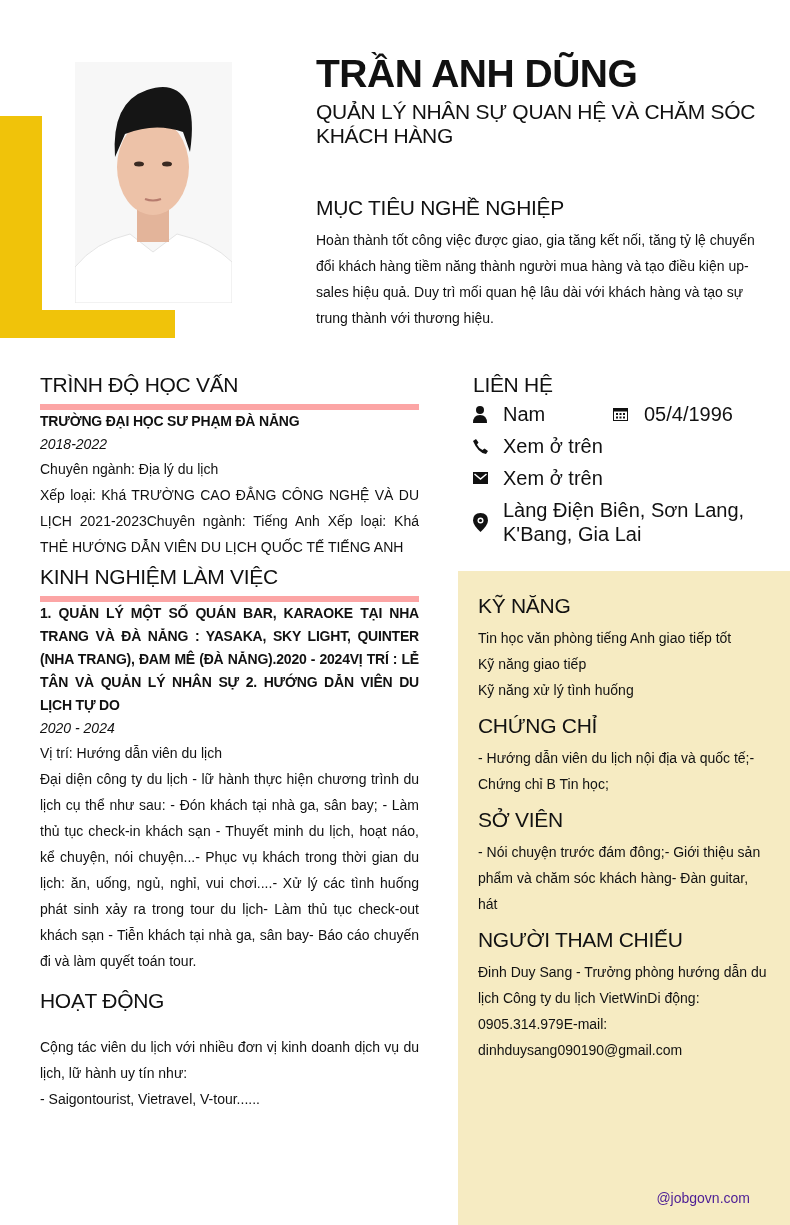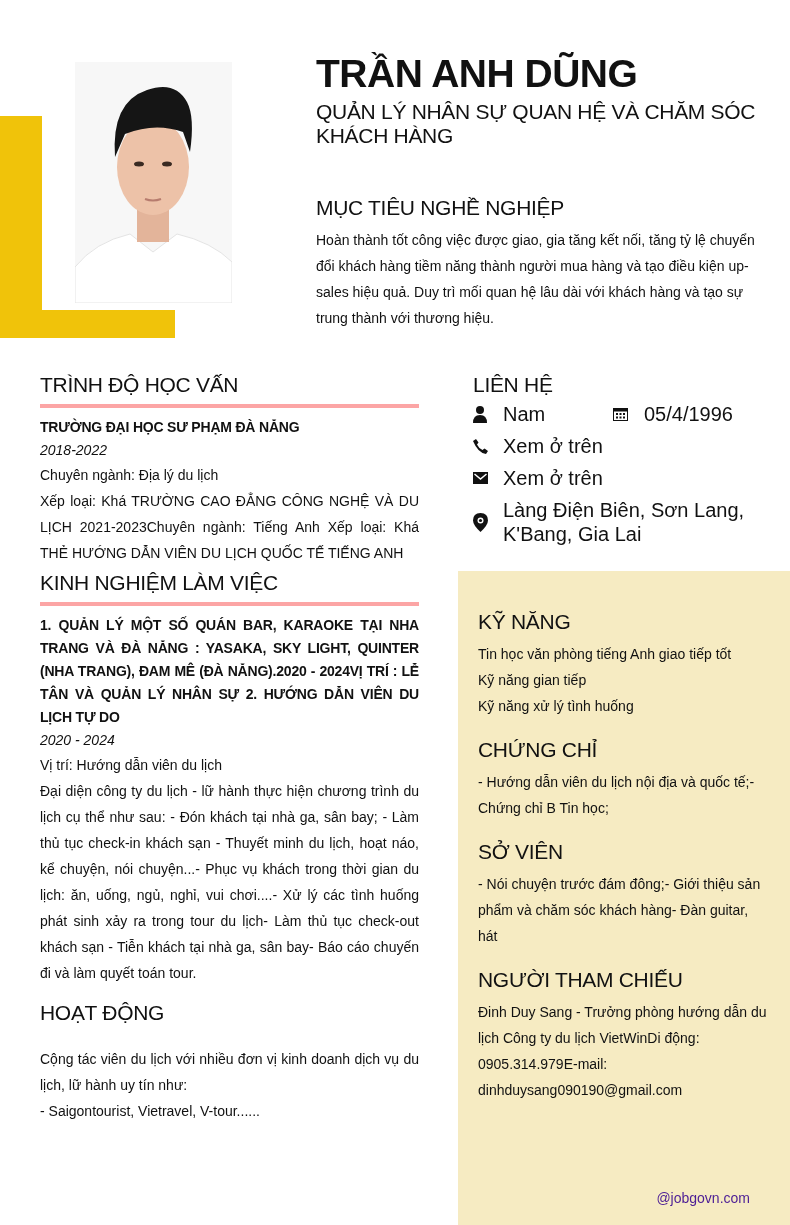--- a/index.html
+++ b/index.html
@@ -14,36 +14,36 @@
   .header { position: absolute; left: 316px; top: 52px; width: 450px; }
   .name { font-size: 39px; font-weight: bold; letter-spacing: -0.5px; line-height: 44px; }
   .job-title { font-size: 21px; line-height: 24px; margin-top: 4px; letter-spacing: -0.3px; }
 
   .objective { position: absolute; left: 316px; top: 195px; width: 440px; }
   .sec-title { font-size: 21px; font-weight: normal; letter-spacing: -0.3px; line-height: 26px; }
   .objective .sec-title { margin-bottom: 6px; }
   .para { font-size: 14px; line-height: 26px; }
 
   .left-col { position: absolute; left: 40px; top: 372px; width: 379px; }
-  .left-col .sec-title { padding-bottom: 6px; border-bottom: 4px solid #fca5a5; margin-bottom: 8px; }
+  .left-col .sec-title { padding-bottom: 6px; border-bottom: 6px solid #fca5a5; }
   .left-col .sec-title.noline { border-bottom: none; }
   .just { text-align: justify; font-size: 14px; line-height: 26px; }
   .bold-head { font-weight: bold; font-size: 14px; line-height: 23px; text-align: justify; letter-spacing: -0.2px; }
   .italic { font-style: italic; font-size: 14px; line-height: 23px; }
   .small { font-size: 14px; line-height: 26px; }
 
   .contact { position: absolute; left: 473px; top: 372px; width: 320px; }
   .contact .sec-title { margin-bottom: 4px; }
   .c-row { display: flex; align-items: center; font-size: 20px; line-height: 24px; margin-bottom: 8px; }
   .c-icon { width: 30px; flex: 0 0 30px; height: 24px; display: flex; align-items: center; }
   .c-text { flex: 1; }
   .c-row .col2 { display: flex; align-items: center; position: absolute; left: 140px; }
 
   .right-panel { position: absolute; left: 458px; top: 571px; width: 332px; height: 654px; background: #f6ebc2; padding: 20px 20px 0 20px; }
-  .right-panel .sec-title { margin-top: 18px; margin-bottom: 6px; }
+  .right-panel .sec-title { margin-top: 2px; margin-bottom: 6px; }
   .right-panel .small { line-height: 26px; }
   .right-panel .block { margin-bottom: 10px; }
   .watermark { position: absolute; right: 40px; bottom: 19px; font-family: Liberation Sans, sans-serif; font-size: 14px; color: #4c1d95; }
 </style>
 </head>
 <body>
 
 <div class="yellow-v"></div>
 <div class="yellow-h"></div>
 
@@ -152,21 +152,21 @@
         </svg>
     </span>
     <span class="c-text">Làng Điện Biên, Sơn Lang, K'Bang, Gia Lai</span>
   </div>
 </div>
 
 <div class="right-panel">
   <div class="block">
     <div class="sec-title">KỸ NĂNG</div>
     <div class="small">Tin học văn phòng tiếng Anh giao tiếp tốt</div>
-    <div class="small">Kỹ năng gian tiếp</div>
+    <div class="small">Kỹ năng giao tiếp</div>
     <div class="small">Kỹ năng xử lý tình huống</div>
   </div>
 
   <div class="block">
     <div class="sec-title">CHỨNG CHỈ</div>
     <div class="small">- Hướng dẫn viên du lịch nội địa và quốc tế;- Chứng chỉ B Tin học;</div>
   </div>
 
   <div class="block">
     <div class="sec-title">SỞ VIÊN</div>

